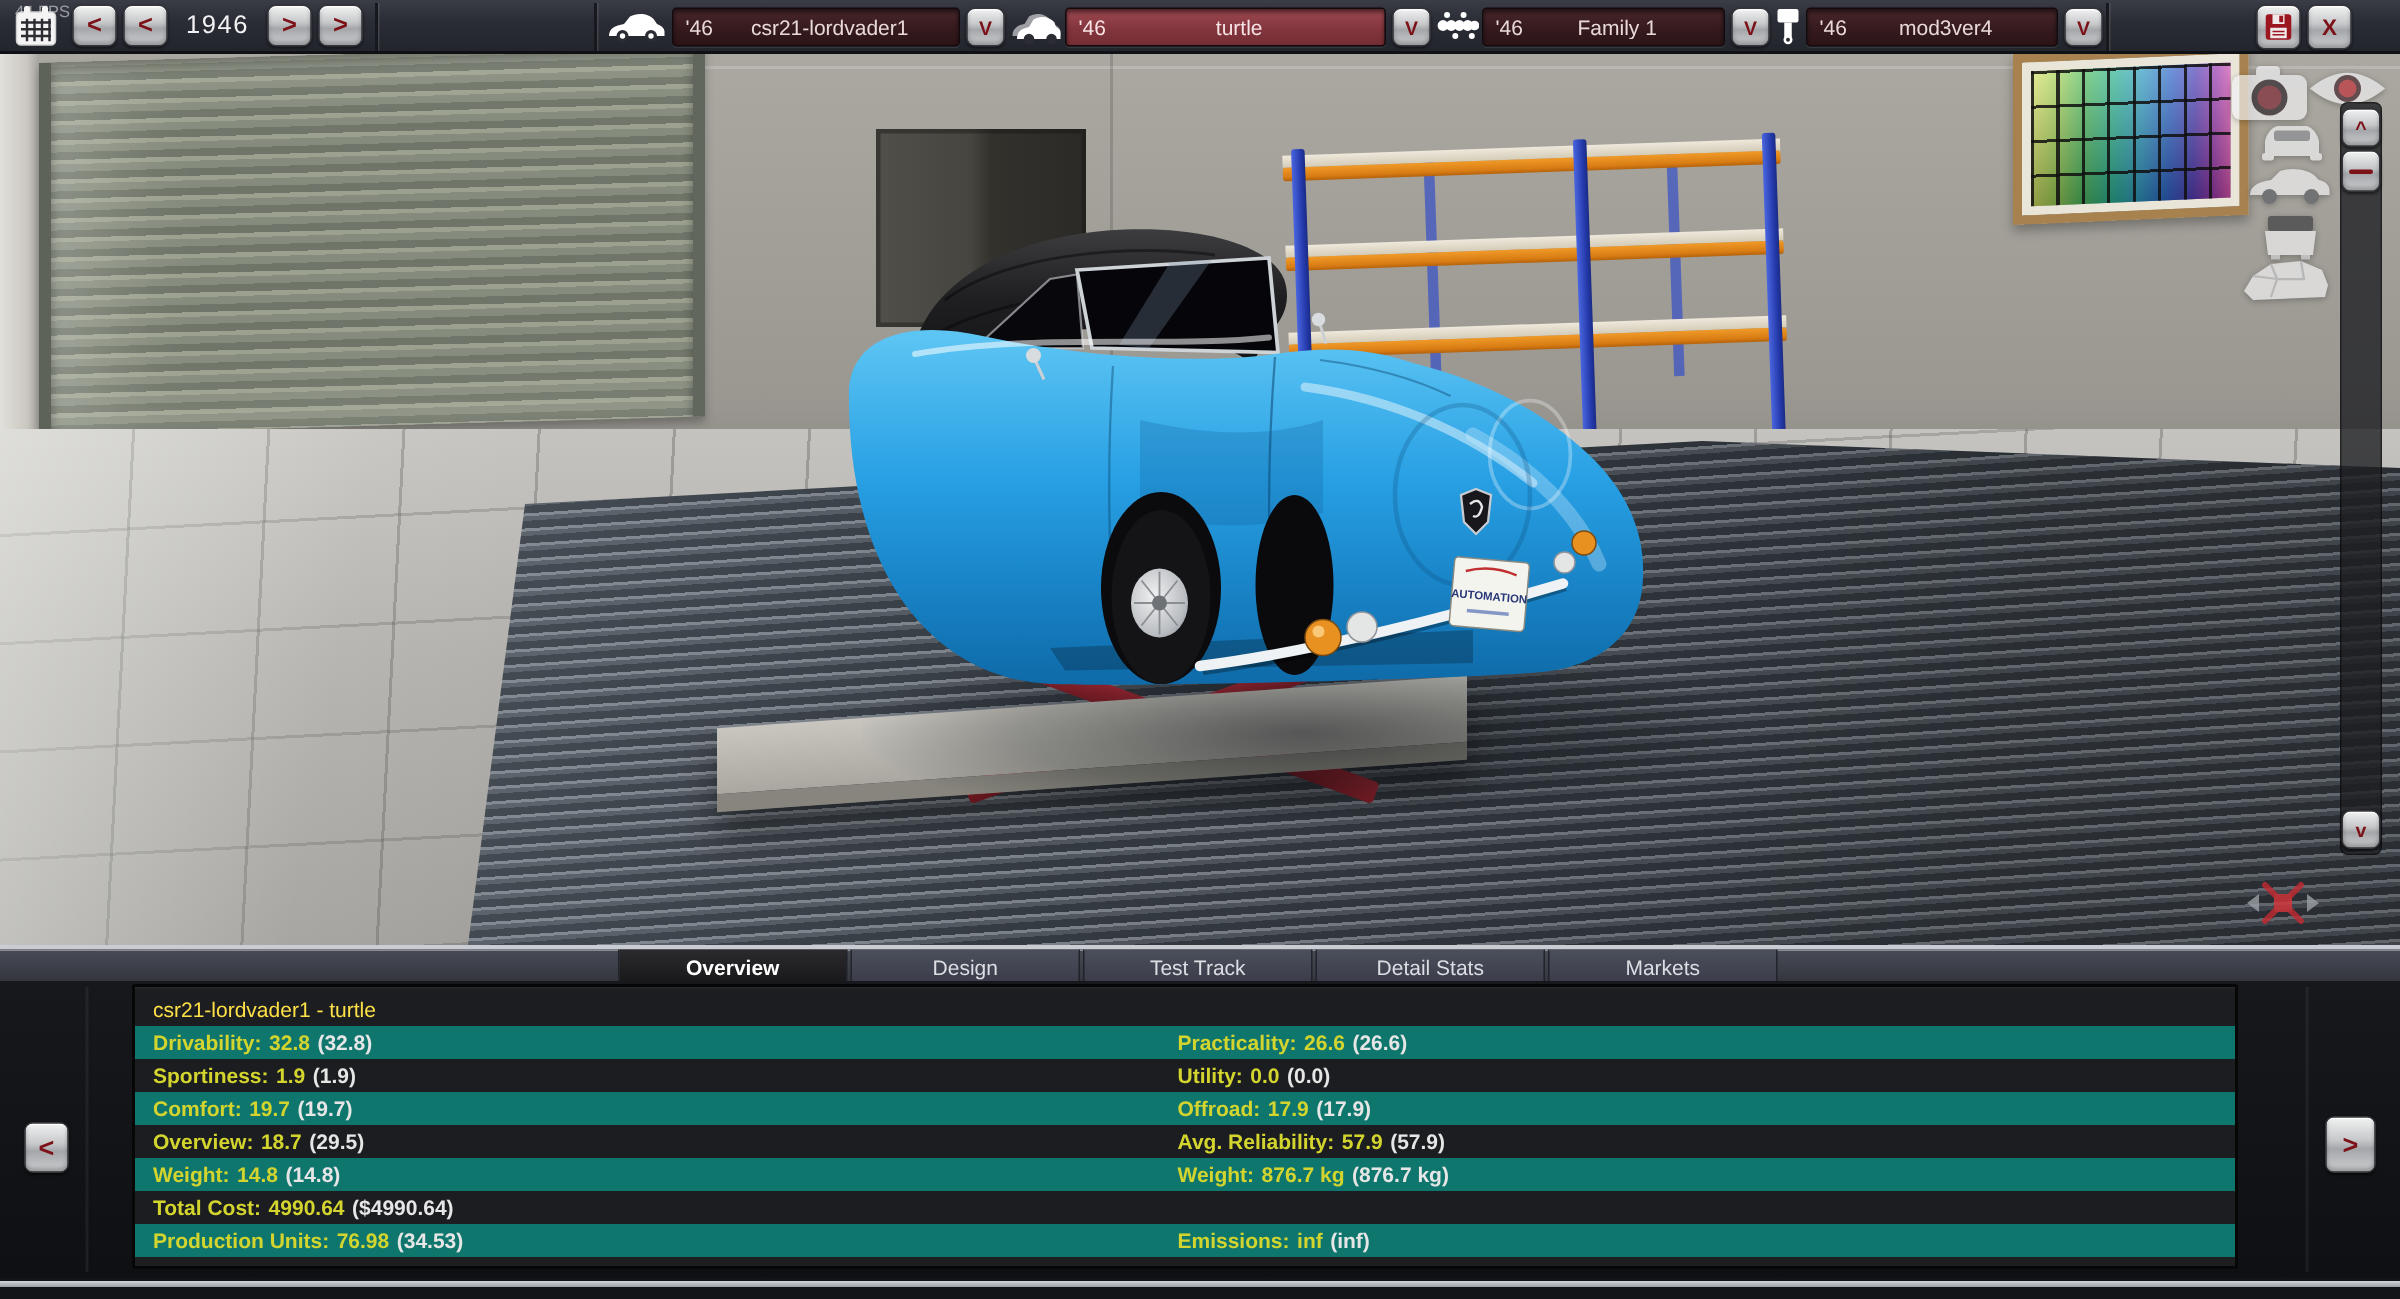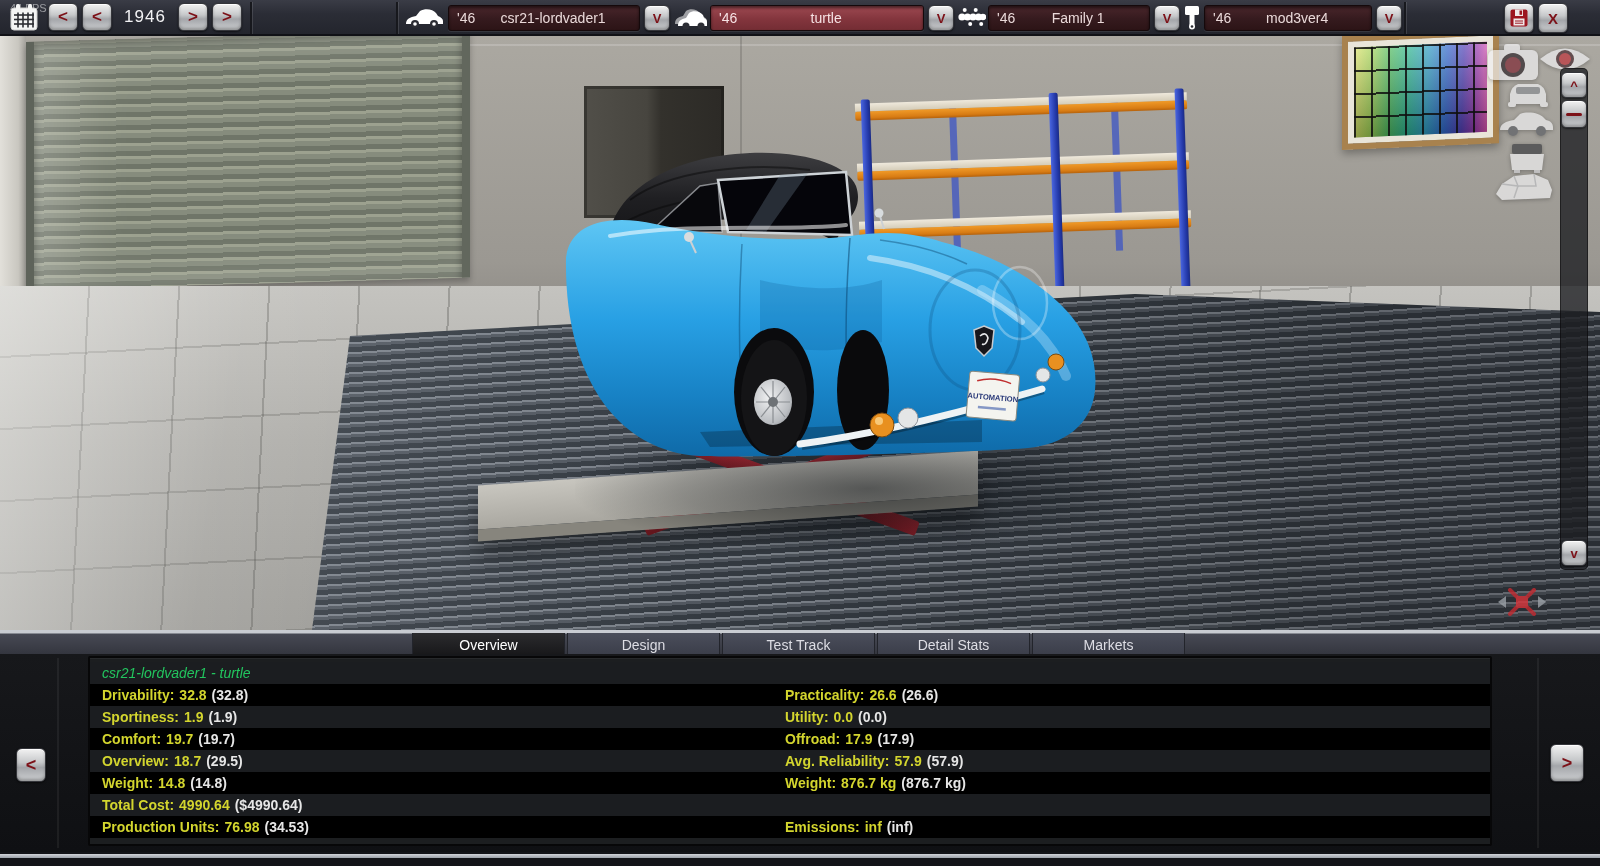--- a/index.html
+++ b/index.html
@@ -99,33 +99,33 @@
   .gizmo { position:absolute; left:1492px; top:544px; width:60px; height:44px; opacity:.8; cursor:pointer; }
 
   
   .tabbar { position:absolute; left:0; top:630px; width:1600px; height:24px;
     background:linear-gradient(180deg,#484a55 0%,#34363f 100%);
     border-top:3px solid #c9ccd2; box-shadow:inset 0 1px 0 #888b93, 0 1px 0 #101116; z-index:40; }
   .tab { position:absolute; top:0; width:153px; height:24px; display:flex; align-items:center; justify-content:center;
     font-size:14px; color:#dddde4; cursor:pointer;
     background:linear-gradient(180deg,#4b4e5b 0%,#393c48 100%);
     border-left:1px solid #22242b; border-right:1px solid #22242b; }
-  .tab.active { background:linear-gradient(180deg,#2b2b2e 0%,#161618 100%); color:#ffffff; }
+  .tab.active { background:linear-gradient(180deg,#2b2b2e 0%,#161618 100%); color:#ffffff;font-weight:bold; }
 
   
   .bpanel { position:absolute; left:0; top:654px; width:1600px; height:198px;
     background:linear-gradient(180deg,#17181b,#121316 60%,#0f1013); z-index:40; }
   .bpanel .ridge { position:absolute; top:4px; width:2px; height:190px; background:rgba(255,255,255,.06); }
   .pinner { position:absolute; left:88px; top:2px; width:1404px; height:190px;
     background:#1c1e20; border:2px solid #070708; border-radius:2px;
     box-shadow:inset 0 1px 0 rgba(255,255,255,.05); overflow:hidden; }
   .prow { position:absolute; left:0; width:100%; height:22px; display:flex; align-items:center; }
-  .prow.shade-a { background:#000000;text-align:center; }
+  .prow.shade-a { background:#0f766e;text-align:center; }
   .prow.shade-b { background:#1b1d20; }
-  .ptitle { color:#22c55e; font-size:14px; padding-left:12px;font-style:italic; }
+  .ptitle { color:#fde047; font-size:14px; padding-left:12px; }
   .cellL { position:absolute; left:12px; top:0; height:22px; display:flex; align-items:center; gap:5px; white-space:nowrap; }
   .cellR { position:absolute; left:695px; top:0; height:22px; display:flex; align-items:center; gap:5px; white-space:nowrap; }
   .sy { color:#d3d52e; font-weight:bold; font-size:14px; }
   .sw { color:#e6e6e6; font-weight:bold; font-size:14px; }
   .bigarrow { position:absolute; font-size:18px; }
   .bl { left:16px; top:94px; width:30px; height:34px; }
   .br { left:1550px; top:90px; width:34px; height:38px; }
 
   .bstrip { position:absolute; left:0; top:852px; width:1600px; height:14px; background:#131418; z-index:40; }
   .bstrip .line { position:absolute; left:0; top:2px; width:1600px; height:4px;

